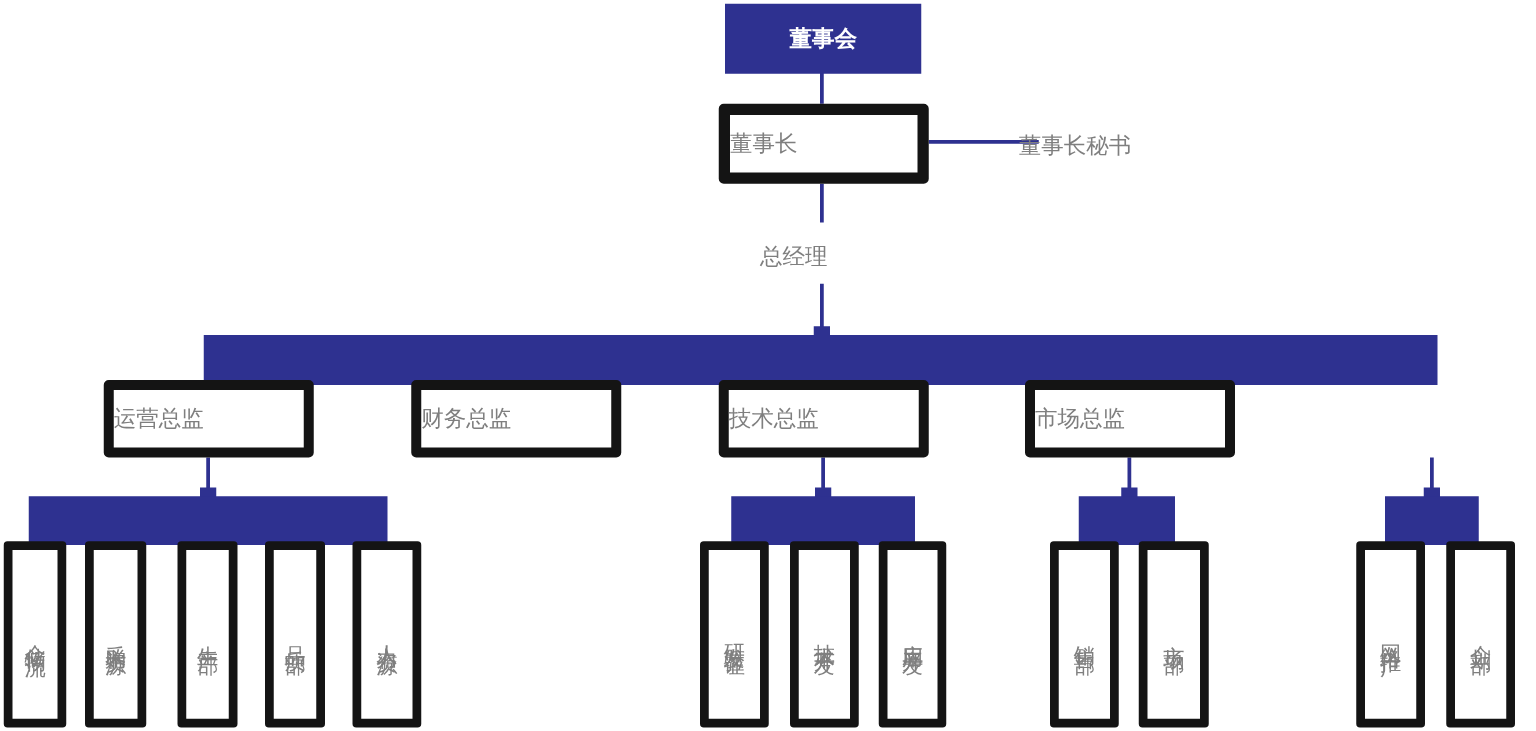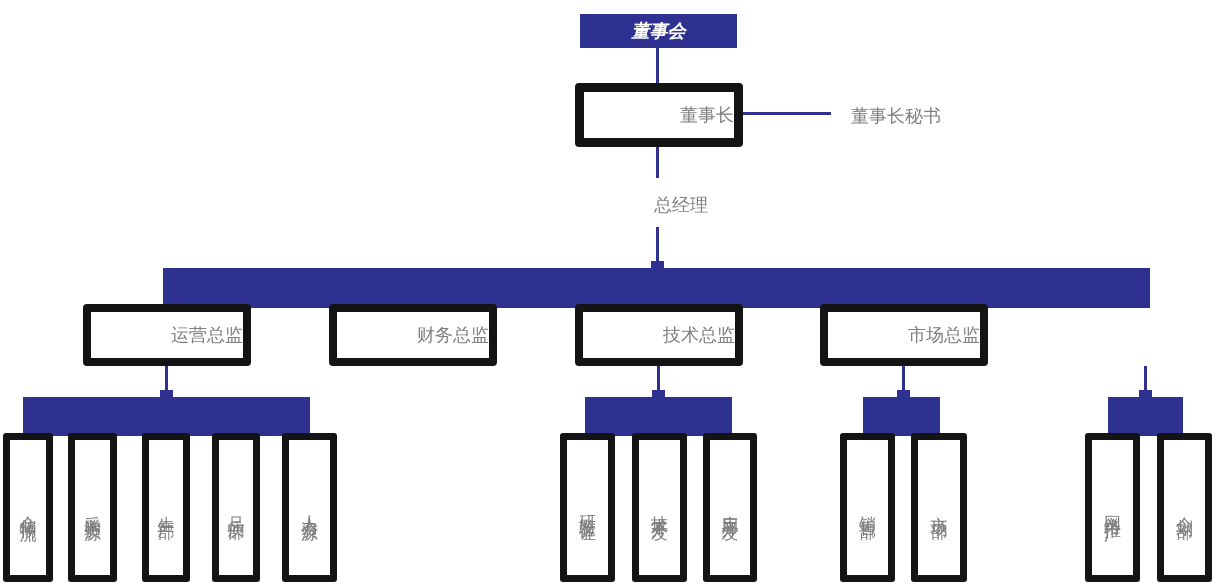--- a/index.html
+++ b/index.html
@@ -27,21 +27,21 @@
     font-size:18px;
     display:flex;align-items:center;justify-content:center;
   }
   
   .node-bordered{
     background:#fff;
     border:8px solid var(--box-border);
     border-radius:4px;
     color:var(--label-text);
     font-size:18px;
-    display:flex;align-items:center;justify-content:flex-end;
+    display:flex;align-items:center;justify-content:flex-start;
     white-space:nowrap;
   }
   .node-bordered.thick{border-width:9px;}
   
   .leaf{
     background:#fff;
     border:7px solid var(--box-border);
     border-radius:3px;
     color:var(--label-text);
     font-size:17px;
@@ -53,21 +53,21 @@
     letter-spacing:3px;
     line-height:1;
   }
   
   .bar,.vline,.hline,.nub{background:var(--accent);}
   .plain-label{
     color:var(--label-text);
     font-size:18px;
     white-space:nowrap;
   }
-  .centered{display:flex;align-items:center;justify-content:flex-end;}
+  .centered{display:flex;align-items:center;justify-content:flex-start;}
 </style>
 </head>
 <body>
 
 <div class="canvas">
 
   <div class="abs vline" style="left:656px;top:45px;width:3px;height:38px;"></div>
   <div class="abs hline" style="left:743px;top:112px;width:88px;height:3px;"></div>
   <div class="abs vline" style="left:656px;top:147px;width:3px;height:31px;"></div>
   <div class="abs vline" style="left:656px;top:227px;width:3px;height:41px;"></div>
@@ -83,28 +83,28 @@
   <div class="abs nub" style="left:160px;top:390px;width:13px;height:8px;"></div>
   <div class="abs nub" style="left:652px;top:390px;width:13px;height:8px;"></div>
   <div class="abs nub" style="left:897px;top:390px;width:13px;height:8px;"></div>
   <div class="abs nub" style="left:1139px;top:390px;width:13px;height:8px;"></div>
 
   <div class="abs bar" style="left:23px;top:397px;width:287px;height:39px;"></div>
   <div class="abs bar" style="left:585px;top:397px;width:147px;height:39px;"></div>
   <div class="abs bar" style="left:863px;top:397px;width:77px;height:39px;"></div>
   <div class="abs bar" style="left:1108px;top:397px;width:75px;height:39px;"></div>
 
-  <div class="abs node-filled" style="left:580px;top:14px;width:157px;height:34px;font-style:italic;">
+  <div class="abs node-filled" style="left:580px;top:3px;width:157px;height:56px;">
     <span>董事会</span>
   </div>
 
   <div class="abs node-bordered thick" style="left:575px;top:83px;width:168px;height:64px;">
     <span>董事长</span>
   </div>
-  <div class="abs plain-label" style="left:851px;top:104px;">董事长秘书</div>
+  <div class="abs plain-label" style="left:815px;top:104px;">董事长秘书</div>
 
   <div class="abs plain-label centered" style="left:608px;top:193px;width:100px;">
     <span>总经理</span>
   </div>
 
   <div class="abs node-bordered" style="left:329px;top:304px;width:168px;height:62px;">
     <span>财务总监</span>
   </div>
   <div class="abs node-bordered" style="left:83px;top:304px;width:168px;height:62px;">
     <span>运营总监</span>

